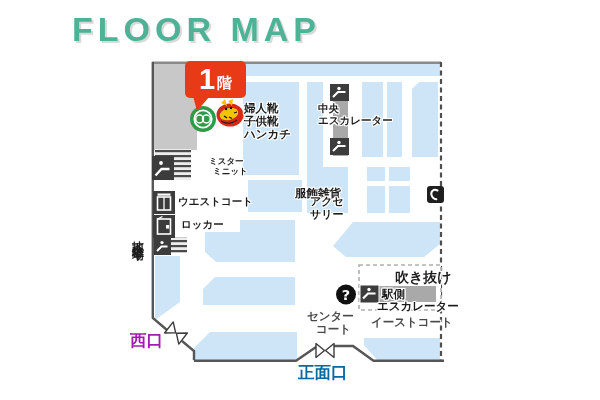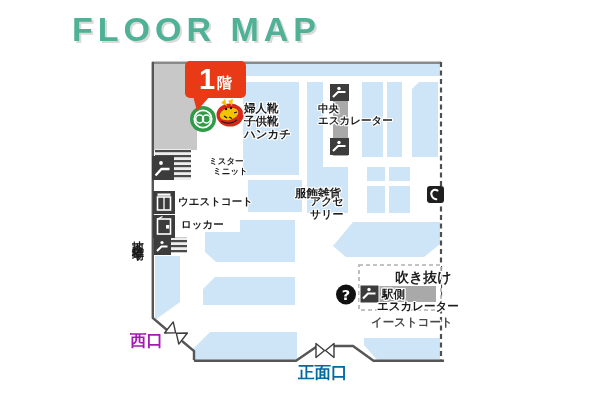--- a/index.html
+++ b/index.html
@@ -190,20 +190,24 @@
 
   <div class="label v-text" style="left:130px;top:232px;font-size:11.5px;">地下駐車場へ</div>
 
 
   <div class="label" style="left:383px;top:269px;font-size:14px;padding-left:12px;">吹き抜け</div>
 
   <div class="label" style="left:382px;top:287px;font-size:11.5px;">駅側</div>
   <div class="label" style="left:377px;top:299px;font-size:11.5px;">エスカレーター</div>
 
 
+  <div class="label gray-lbl" style="left:307px;top:310px;font-size:11.5px;line-height:13px;">
+    <span class="l2">センター</span>
+    <span class="l2" style="margin-left:9px;">コート</span>
+  </div>
 
   <div class="label gray-lbl" style="left:371px;top:315px;font-size:11.5px;">イーストコート</div>
 
   <div class="label" style="left:130px;top:330px;font-size:16.5px;color:#a21caf;">西口</div>
 
   <div class="label" style="left:298px;top:362px;font-size:16.5px;color:#0369a1;">正面口</div>
 
 </div>
 
 </body></html>

